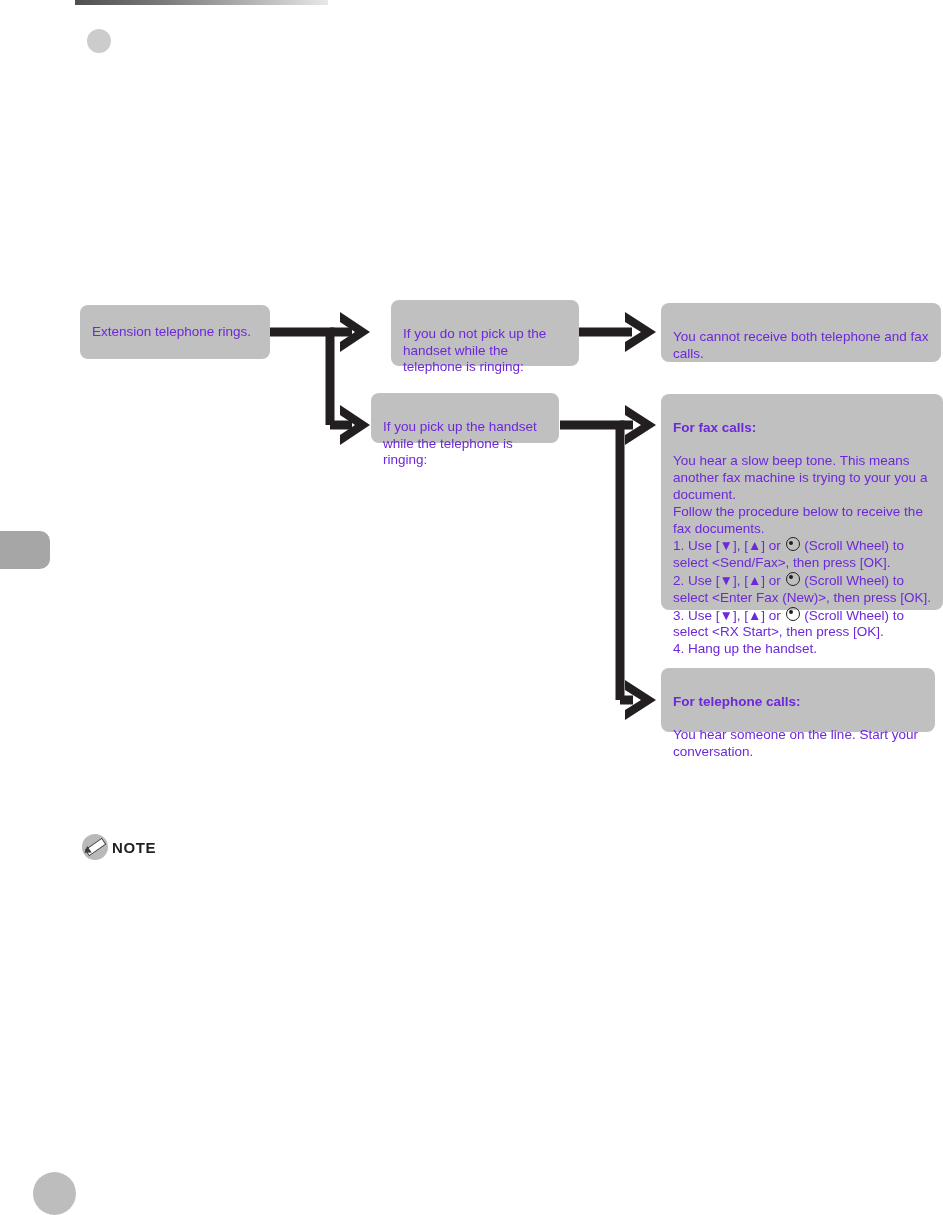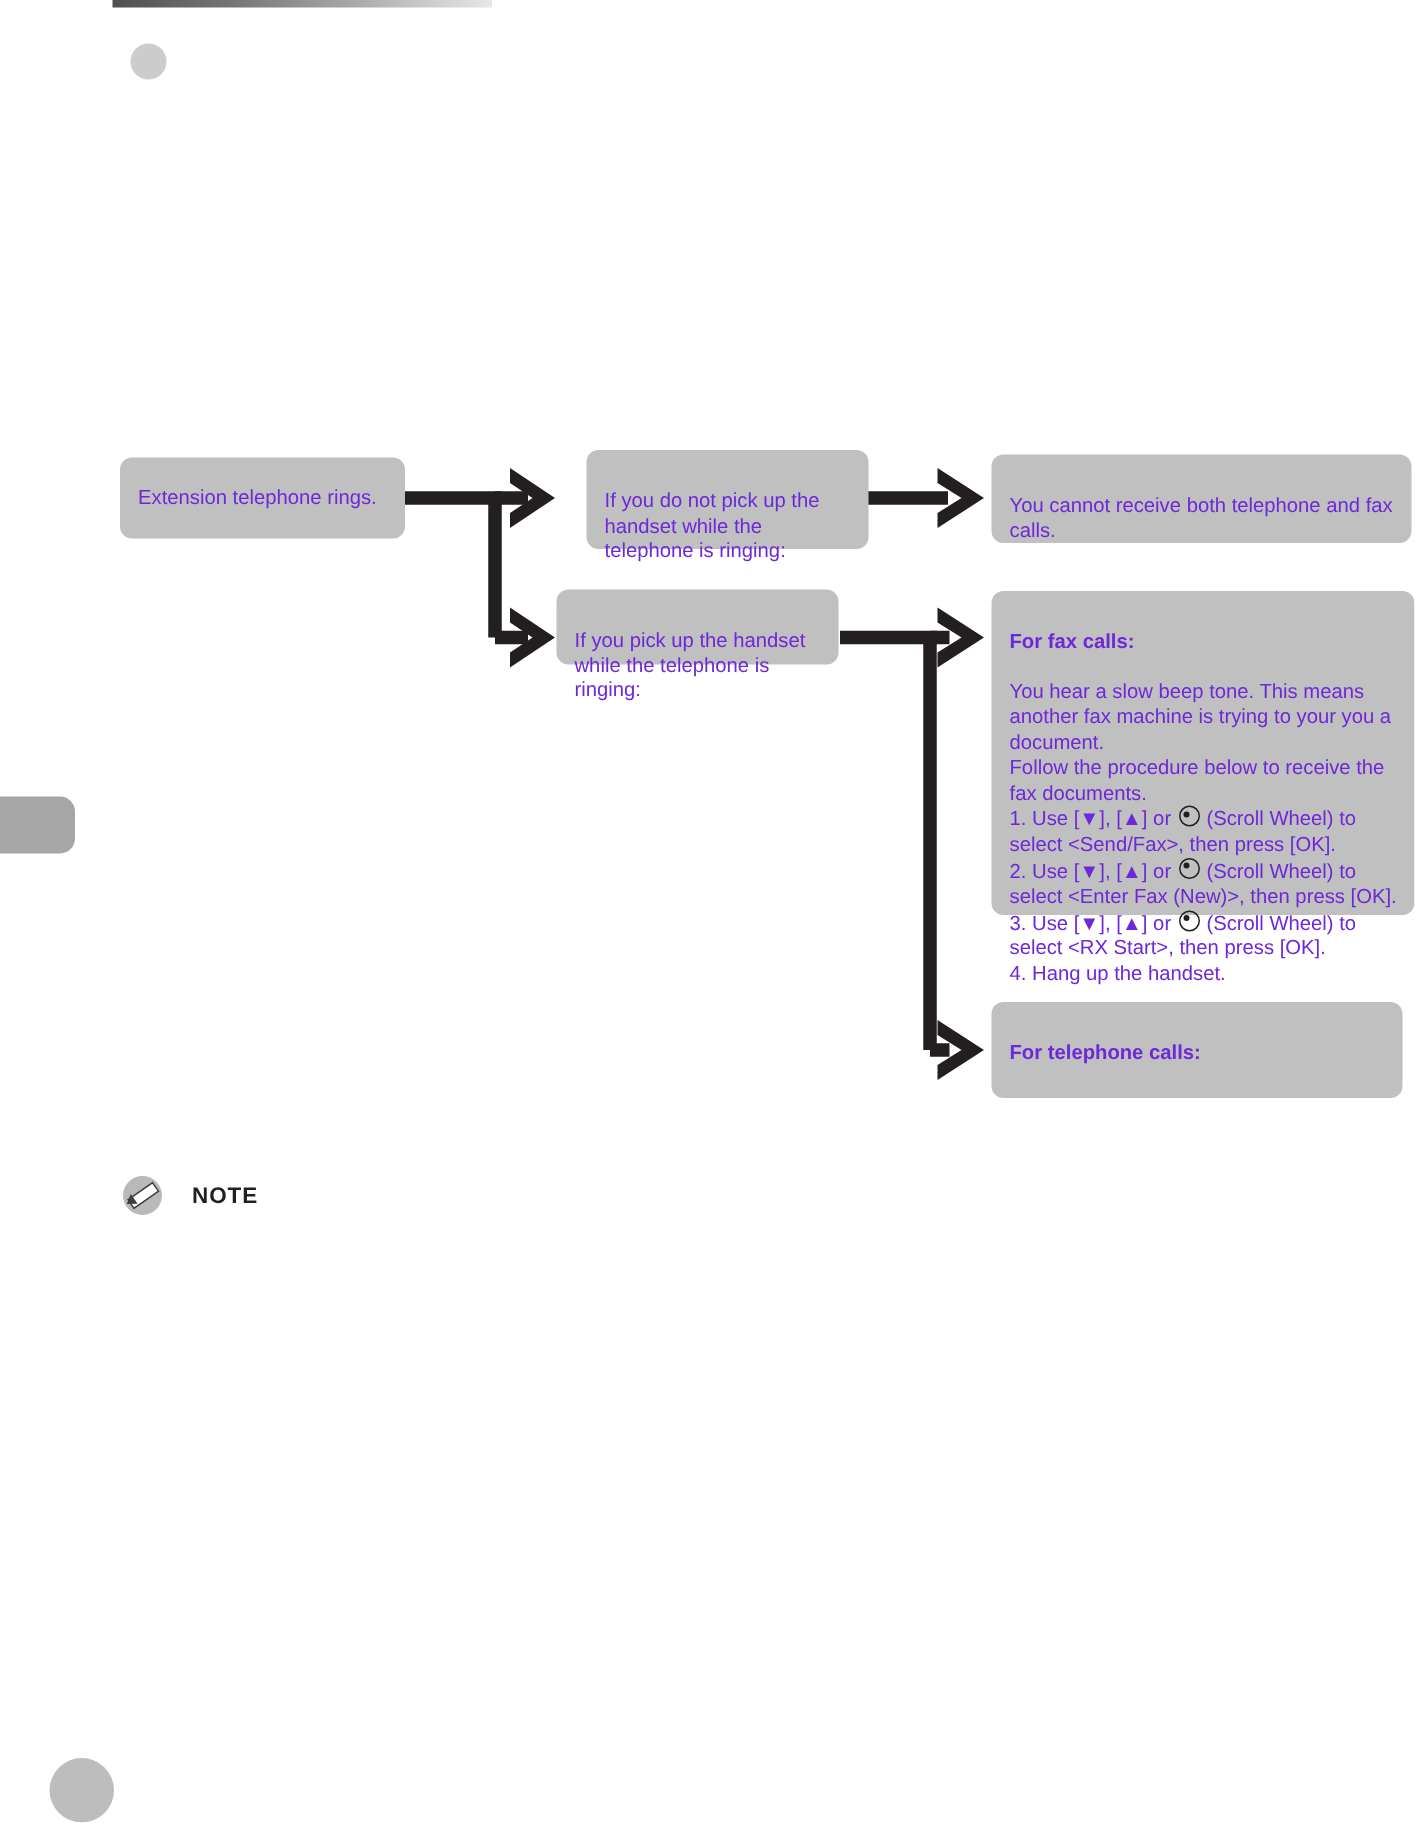--- a/index.html
+++ b/index.html
@@ -155,24 +155,24 @@
     width: 4px;
     height: 4px;
     border-radius: 50%;
     background: #231f20;
   }
 
   
   .note-block {
     position: absolute;
     left: 82px;
-    top: 784px;
-    display: flex;
-    align-items: center;
-    gap: 20px;
+    top: 834px;
+    display: flex;
+    align-items: center;
+    gap: 4px;
   }
   .note-icon {
     width: 26px;
     height: 26px;
     border-radius: 50%;
     background: #b9b9b9;
     position: relative;
     overflow: hidden;
   }
   .note-icon .pencil {
@@ -256,20 +256,21 @@
   <span>You hear a slow beep tone. This means another fax machine is trying to your you a document.</span>
   <span>Follow the procedure below to receive the fax documents.</span>
   <span><span>1. Use [▼], [▲] or <span class="wheel-icon"></span> (Scroll Wheel) to select &lt;Send/Fax&gt;, then press [OK].</span></span>
   <span><span>2. Use [▼], [▲] or <span class="wheel-icon"></span> (Scroll Wheel) to select &lt;Enter Fax (New)&gt;, then press [OK].</span></span>
   <span><span>3. Use [▼], [▲] or <span class="wheel-icon"></span> (Scroll Wheel) to select &lt;RX Start&gt;, then press [OK].</span></span>
   <span><span>4. Hang up the handset.</span></span>
 </div>
 
 <div class="fbox" id="box-tel">
   <span class="bold-head">For telephone calls:</span>
+  <span>You hear someone on the line. Start your conversation.</span>
 </div>
 
 <div class="note-block">
   <span class="note-icon">
     <span class="pencil"></span>
     <span class="tip"></span>
   </span>
   <span class="note-label">NOTE</span>
 </div>
 

